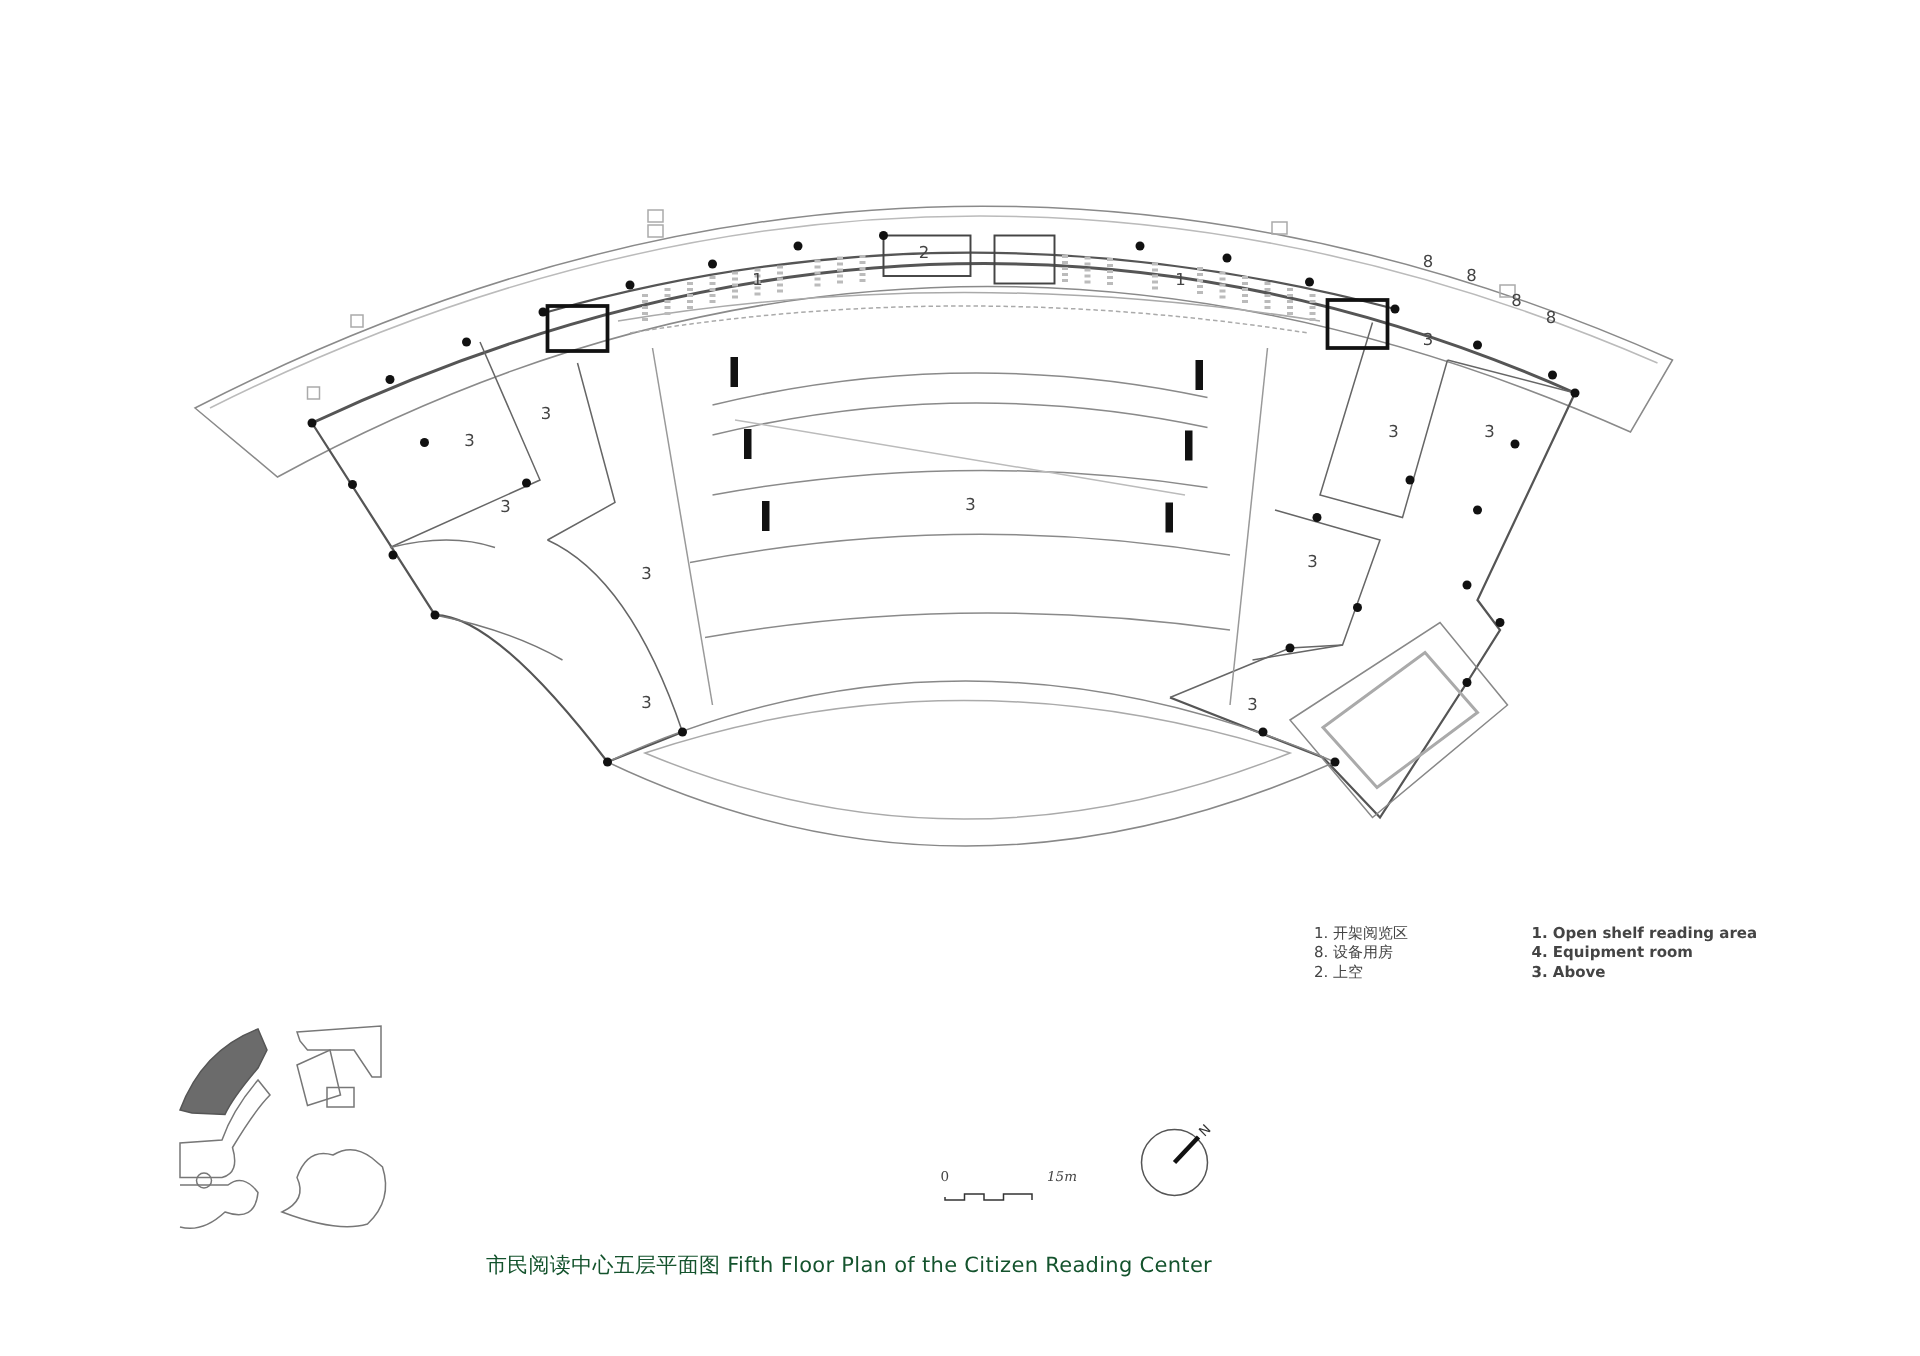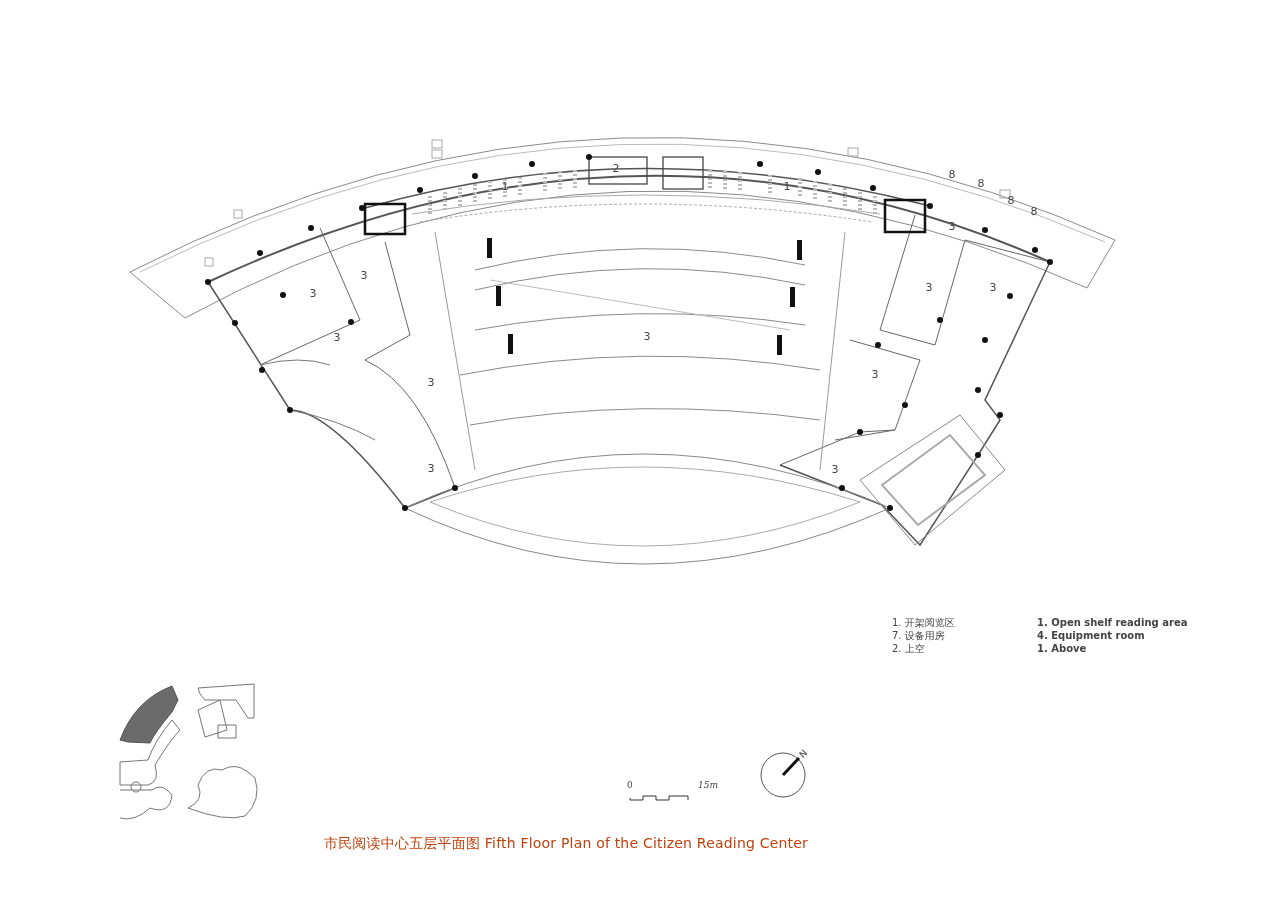--- a/index.html
+++ b/index.html
@@ -1,24 +1,24 @@
 <!DOCTYPE html>
 <html><head>
 <meta charset="utf-8">
 <style>
   html, body { margin:0; padding:0; background:#ffffff; }
   body { width:1280px; height:904px; position:relative; overflow:hidden;
          font-family:"DejaVu Sans", "Liberation Sans", sans-serif; color:#333; }
   #plan { position:absolute; left:0; top:0; width:1280px; height:904px; }
   .legend { position:absolute; top:616px; font-size:10px; line-height:13px; color:#444; }
-  .legend div { white-space:nowrap;margin-left:16px; }
+  .legend div { white-space:nowrap; }
   #legend-cn { left:876px; }
   #legend-en { left:1021px;font-weight:bold; }
   .title { position:absolute; left:0; width:1132px; top:835px; text-align:center;
-           font-size:14px; color:#c2410c; letter-spacing:0.2px; }
+           font-size:14px; color:#14532d; letter-spacing:0.2px; }
   .scale-label { position:absolute; font-family:"DejaVu Serif", "Liberation Serif", serif;
                  font-size:9px; color:#444; }
   .label { font-family:"DejaVu Sans", sans-serif; font-size:11px; fill:#444; }
 </style>
 </head>
 <body>
 
 <svg id="plan" viewBox="0 0 1280 904" xmlns="http://www.w3.org/2000/svg">
   <g fill="none" stroke="#8a8a8a" stroke-width="1">
 
@@ -172,25 +172,25 @@
 
   <g>
     <circle cx="783" cy="775" r="22" fill="none" stroke="#555" stroke-width="1"></circle>
     <line x1="783" y1="775" x2="799" y2="758" stroke="#111" stroke-width="3"></line>
     <text x="800" y="757" font-size="9" fill="#333" transform="rotate(-45 803 754)">N</text>
   </g>
 </svg>
 
 <div class="legend" id="legend-cn">
   <div>1. 开架阅览区</div>
-  <div>7. 设备用房</div>
+  <div>8. 设备用房</div>
   <div>2. 上空</div>
 </div>
 <div class="legend" id="legend-en">
   <div>1. Open shelf reading area</div>
   <div>4. Equipment room</div>
-  <div>1. Above</div>
+  <div>3. Above</div>
 </div>
 
 <span class="scale-label" style="left:627px; top:780px;">0</span>
 <span class="scale-label" style="left:698px; top:780px;font-style:italic;">15m</span>
 
 <div class="title">市民阅读中心五层平面图 Fifth Floor Plan of the Citizen Reading Center</div>
 
 </body></html>

